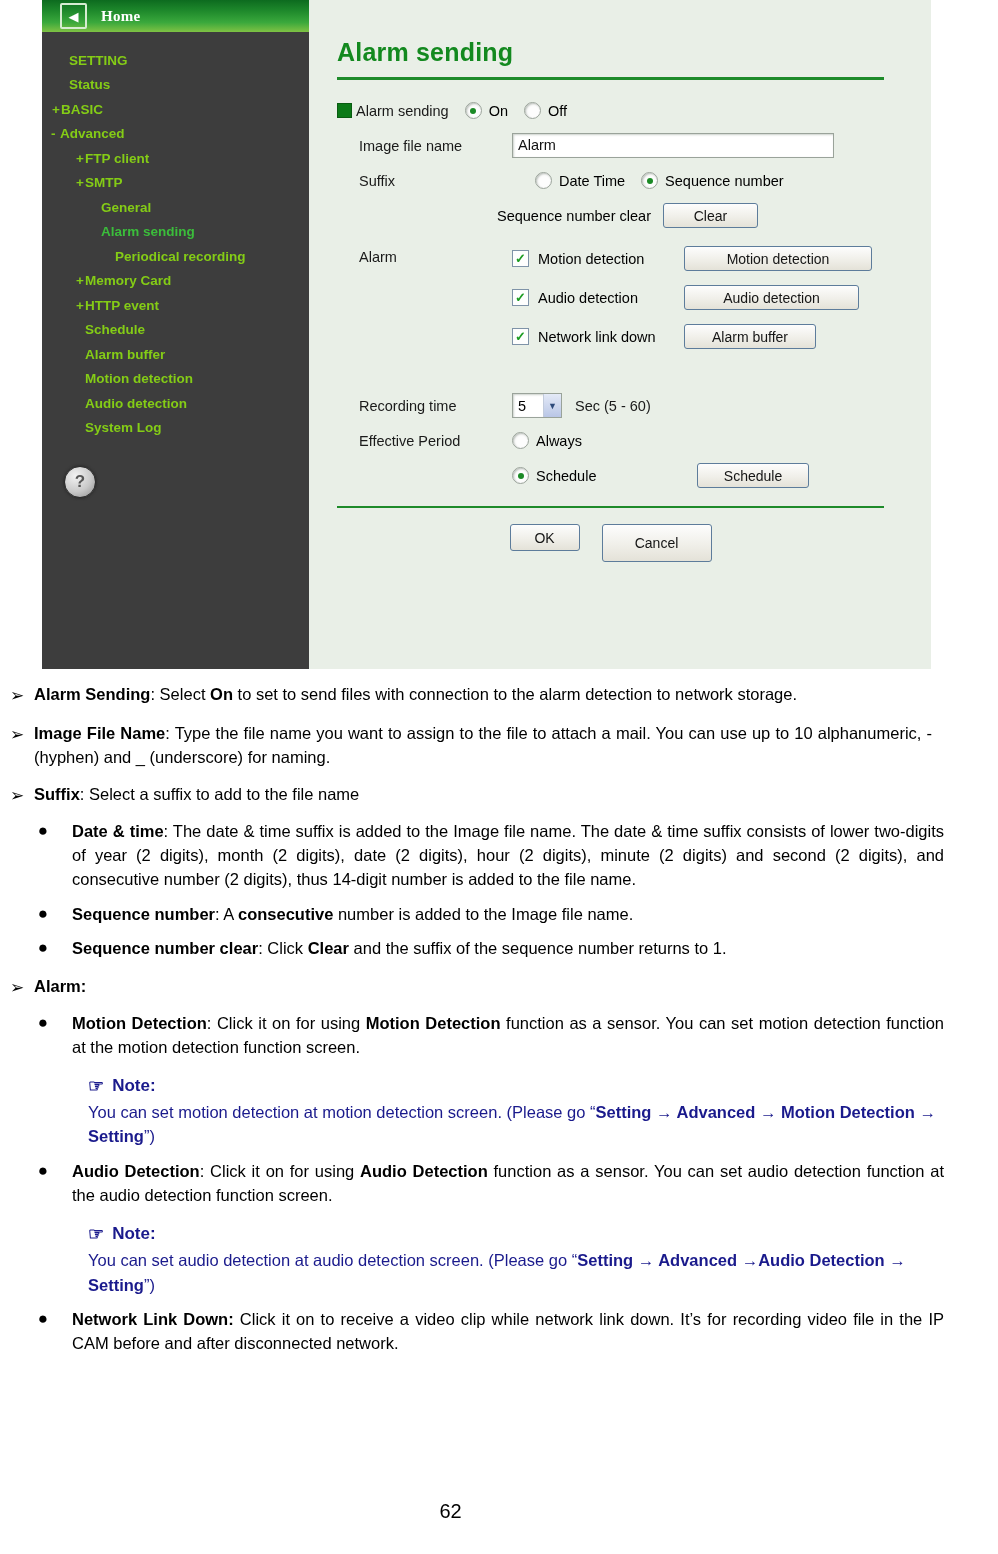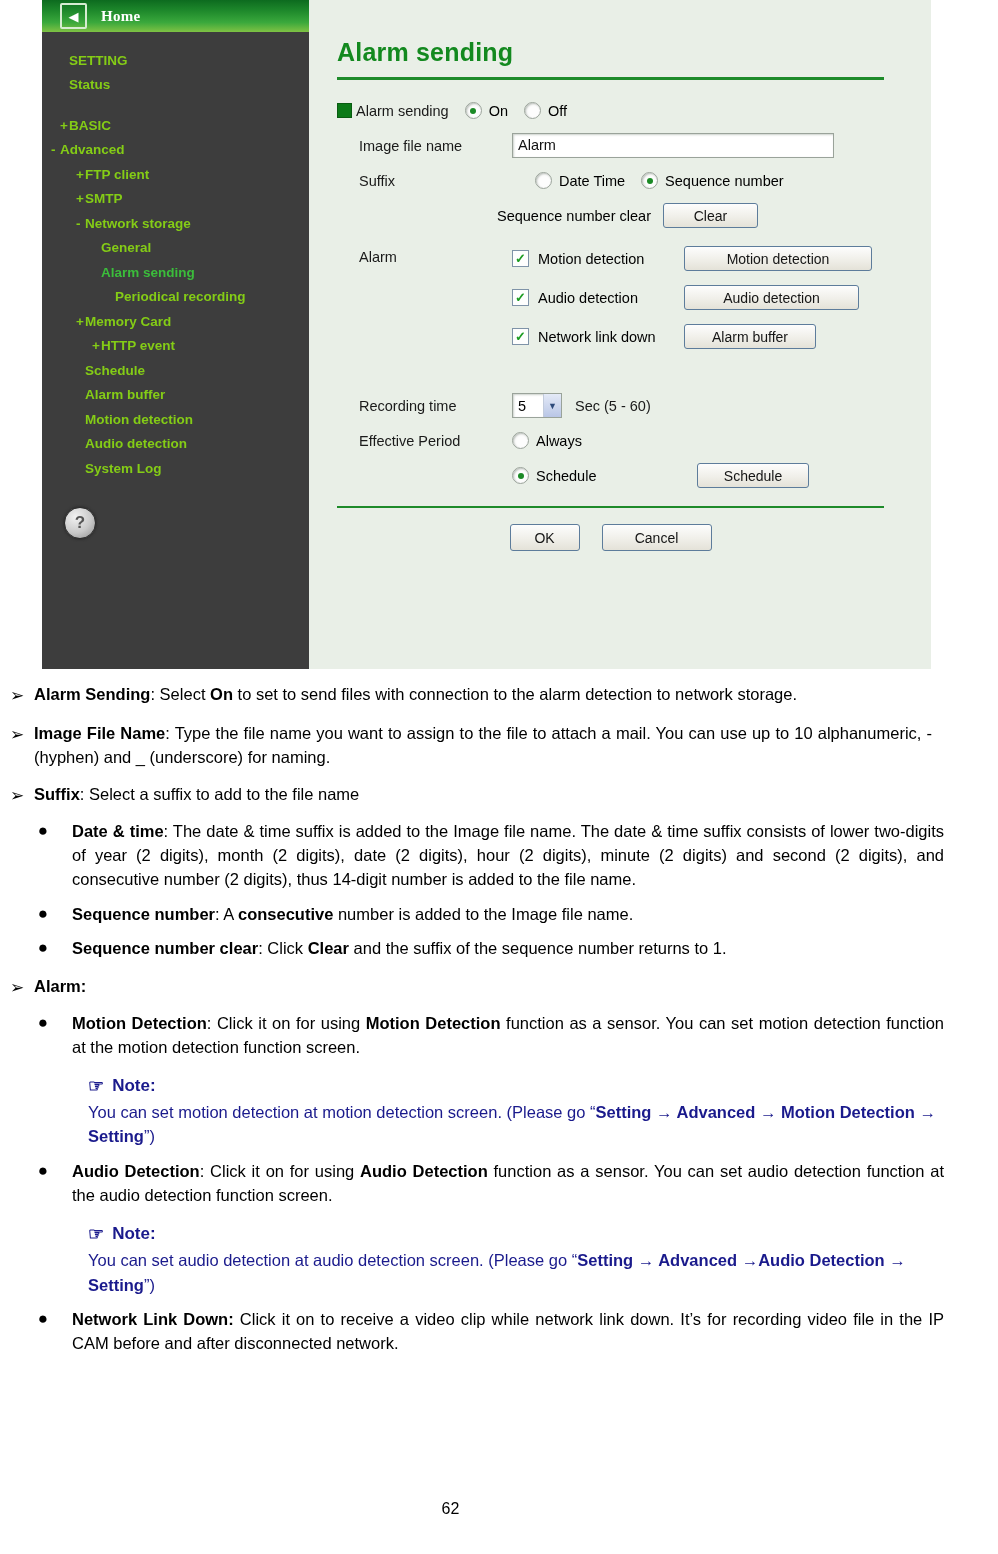--- a/index.html
+++ b/index.html
@@ -97,21 +97,21 @@
     display:inline-flex;align-items:center;justify-content:center;
     height:25px;box-sizing:border-box;
     font-family:"Liberation Sans", sans-serif;
   }
   .btn.clear{width:95px;}
   .btn.md{width:188px;}
   .btn.ad{width:175px;}
   .btn.ab{width:132px;}
   .btn.sch{width:112px;}
   .btn.ok{width:70px;height:27px;}
-  .btn.cancel{width:110px;height:27px;}
+  .btn.cancel{width:110px;height:38px;}
 
   .select{
     width:50px;height:25px;border:1px solid #9aa39a;background:#ffffff;
     display:inline-flex;align-items:center;box-sizing:border-box;
     box-shadow:inset 1px 1px 2px rgba(140,150,140,.45);
   }
   .select .val{font-size:14.5px;padding-left:5px;flex:1;}
   .select .arrow{
     width:17px;height:23px;background:linear-gradient(to bottom,#e4eaf7,#b9c6e6);
     display:flex;align-items:center;justify-content:center;
@@ -149,46 +149,45 @@
   .just{text-align:justify;}
   b{font-weight:bold;}
 
   .note{margin:16px 0 0 88px;font-size:16.5px;}
   .note-head{color:#1a1a8c;font-weight:bold;font-size:17px;display:flex;align-items:center;}
   .hand{font-size:18px;margin-right:8px;line-height:1;}
   .note-body{color:#1a1a8c;font-size:16.5px;line-height:1.5;margin-top:4px;width:880px;}
 
   .pagenum{
     position:absolute;left:0;top:1500px;width:901px;text-align:center;
-    font-size:16px;
+    font-size:20px;
   }
 </style>
 </head>
 <body>
 
 <div class="shot">
 
   <div class="sidebar">
     <div class="home-bar">
       <div class="home-back">◀</div>
       <div class="home-label">Home</div>
     </div>
     <div class="nav" id="nav">
         <div class="nav-item" style="padding-left: 18px;"><span class="pm"></span><span>SETTING</span></div>
         <div class="nav-item" style="padding-left: 18px;"><span class="pm"></span><span>Status</span></div>
-        <div class="nav-item" style="padding-left: 18px; margin-top: 16px;"><span class="pm">+</span><span>BASIC</span></div>
+        <div class="nav-item" style="padding-left: 10px;"><span class="pm">+</span><span>BASIC</span></div>
         <div class="nav-item" style="padding-left: 9px;"><span class="pm">-</span><span>Advanced</span></div>
         <div class="nav-item" style="padding-left: 34px;"><span class="pm">+</span><span>FTP client</span></div>
         <div class="nav-item" style="padding-left: 34px;"><span class="pm">+</span><span>SMTP</span></div>
-        <div class="nav-item" style="padding-left: 34px;"><span class="pm">-</span><span>Network storage</span></div>
         <div class="nav-item" style="padding-left: 50px;"><span class="pm"></span><span>General</span></div>
         <div class="nav-item active" style="padding-left: 50px;"><span class="pm"></span><span>Alarm sending</span></div>
         <div class="nav-item" style="padding-left: 64px;"><span class="pm"></span><span>Periodical recording</span></div>
         <div class="nav-item" style="padding-left: 34px;"><span class="pm">+</span><span>Memory Card</span></div>
-        <div class="nav-item" style="padding-left: 50px;"><span class="pm">+</span><span>HTTP event</span></div>
+        <div class="nav-item" style="padding-left: 34px;"><span class="pm">+</span><span>HTTP event</span></div>
         <div class="nav-item" style="padding-left: 34px;"><span class="pm"></span><span>Schedule</span></div>
         <div class="nav-item" style="padding-left: 34px;"><span class="pm"></span><span>Alarm buffer</span></div>
         <div class="nav-item" style="padding-left: 34px;"><span class="pm"></span><span>Motion detection</span></div>
         <div class="nav-item" style="padding-left: 34px;"><span class="pm"></span><span>Audio detection</span></div>
         <div class="nav-item" style="padding-left: 34px;"><span class="pm"></span><span>System Log</span></div>
       </div>
     <div class="help-btn">?</div>
   </div>
 
   <div class="content">

